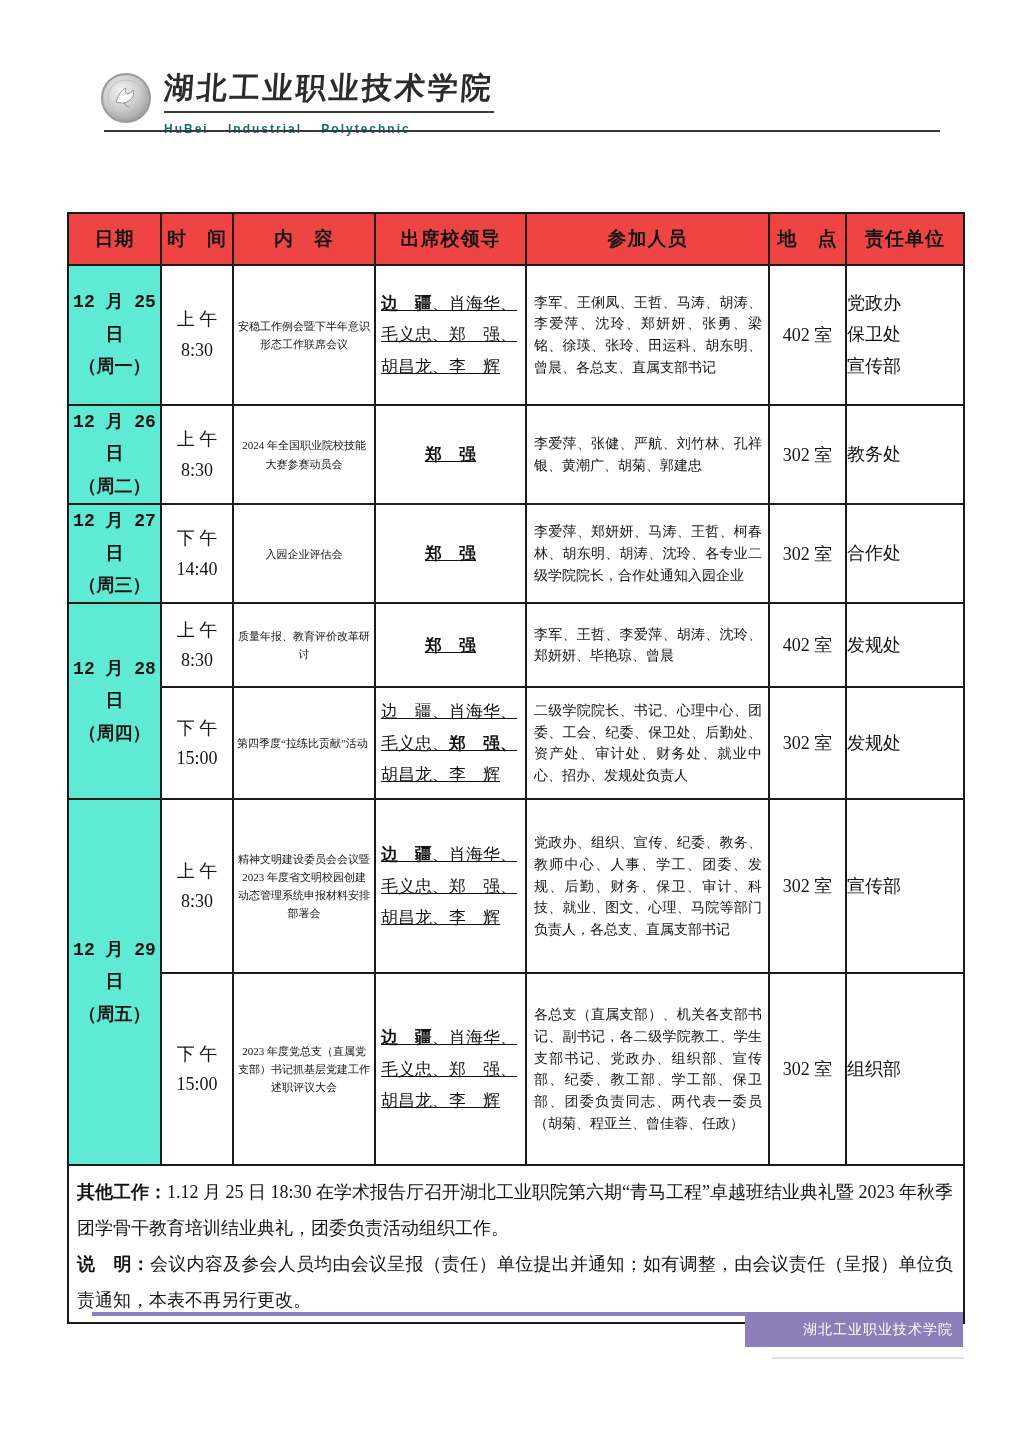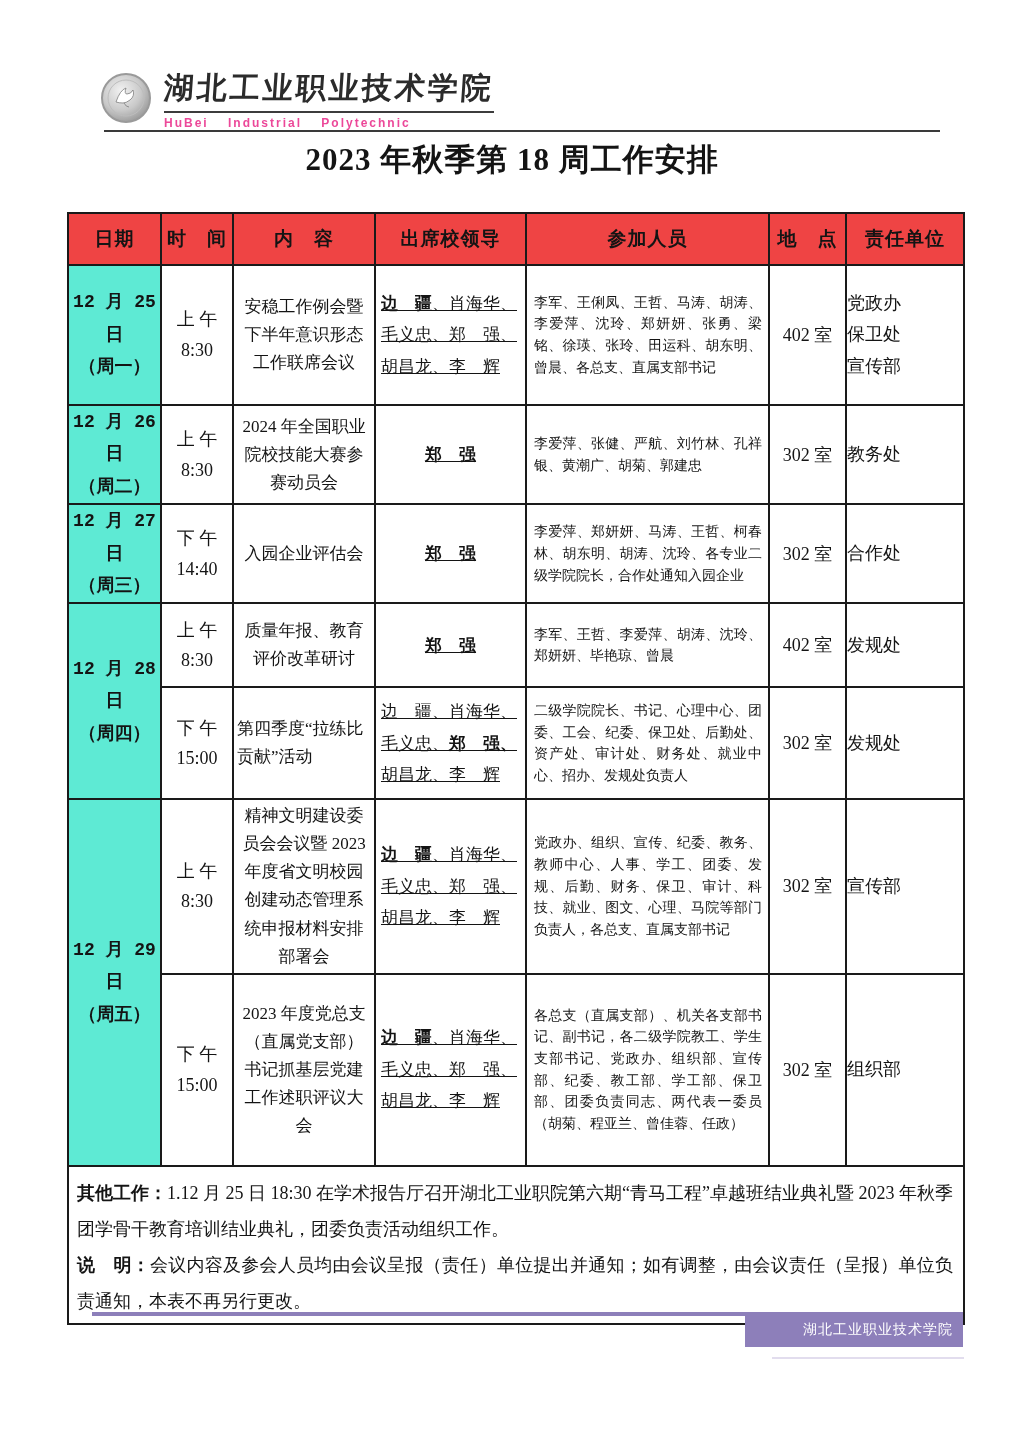--- a/index.html
+++ b/index.html
@@ -6,38 +6,38 @@
   html,body { background:#ffffff; }
   body { font-family:"Liberation Serif","DejaVu Serif",serif; color:#141414; }
   .page { position:relative; width:1024px; height:1448px; background:#ffffff; overflow:hidden; }
 
   
   .logo-row { position:absolute; top:68px; left:100px; display:flex; align-items:flex-start; }
   .emblem { width:52px; height:52px; margin-right:12px; margin-top:4px; }
   .logo-text { display:flex; flex-direction:column; }
   .logo-cn { font-size:30px; font-weight:700; letter-spacing:3px; color:#2b2b2b;
              font-family:"Liberation Serif","DejaVu Serif",serif; transform:skewX(-4deg); }
-  .logo-en { margin-top:2px; border-top:2px solid #3c3c3c; padding-top:3px;
+  .logo-en { margin-top:2px; border-top:2px solid #3c3c3c; padding-top:9px;
              font-family:"Liberation Sans","DejaVu Sans",sans-serif;
-             font-size:12px; font-weight:700; color:#ec4899; letter-spacing:2px; word-spacing:14px; }
+             font-size:12px; font-weight:700; color:#0f766e; letter-spacing:2px; word-spacing:14px; }
   .header-rule { position:absolute; top:130px; left:104px; width:836px; height:2px; background:#3a3a3a; }
 
   
   .title { position:absolute; top:139px; left:0; width:100%; text-align:center;
            font-size:31px; font-weight:700; letter-spacing:1px; }
   .subtitle { position:absolute; top:182px; left:0; width:100%; text-align:center; font-size:20px; }
 
   
   table.sched { position:absolute; top:212px; left:67px; width:896px;
                 border-collapse:collapse; table-layout:fixed; }
   table.sched th, table.sched td { border:2px solid #1a1a1a; vertical-align:middle; overflow:hidden; }
   table.sched th { background:#ef4444; font-size:19px; font-weight:700; height:52px; letter-spacing:1px; }
   td.date { background:#5eead4; font-weight:700; font-size:18px; text-align:center; white-space:pre-line; line-height:1.8;font-family:Liberation Mono, monospace; }
   td.time { font-size:18px; text-align:center; white-space:pre-line; line-height:1.7; }
-  td.content { font-size:17px; text-align:center; padding:2px 3px; line-height:1.65;margin-top:11px; }
+  td.content { font-size:11px; text-align:center; padding:2px 3px; line-height:1.65;margin-top:11px; }
   td.content.left { text-align:left; }
   td.leaders { font-size:17px; text-align:left; padding:2px 5px; line-height:1.85;text-decoration:underline; }
   td.leaders.center { text-align:center; }
   td.participants { font-size:14px; text-align:justify; text-align-last:left; padding:3px 6px 3px 7px; line-height:1.55; }
   td.location { font-size:18px; text-align:center; }
   td.unit { font-size:18px; white-space:pre-line; line-height:1.75; }
   .b { font-weight:700; }
 
   td.notes { text-align:left; vertical-align:top; padding:8px 10px 4px 8px;
              font-size:18px; line-height:2.0; }
@@ -69,21 +69,20 @@
       <path d="M16 30 q4 -12 10 -14 q-2 6 1 6 q4 0 6 -4 q2 6 -3 10 q-4 3 -7 3 q-4 0 -7 -1 z" fill="#ffffff" stroke="#7d7d7d" stroke-width="0.8"></path>
       <path d="M24 31 q2 4 5 4" fill="none" stroke="#7d7d7d" stroke-width="0.8"></path>
     </svg>
     <div class="logo-text">
       <div class="logo-cn">湖北工业职业技术学院</div>
       <div class="logo-en">HuBei Industrial Polytechnic</div>
     </div>
   </div>
   <div class="header-rule"></div>
 
-  <div class="title">2023 年秋季第 18 周工作安排</div>
 
   <table class="sched">
     <colgroup>
       <col style="width:93px">
         <col style="width:72px">
         <col style="width:142px">
       <col style="width:151px">
         <col style="width:243px">
         <col style="width:77px">
         <col style="width:118px">

